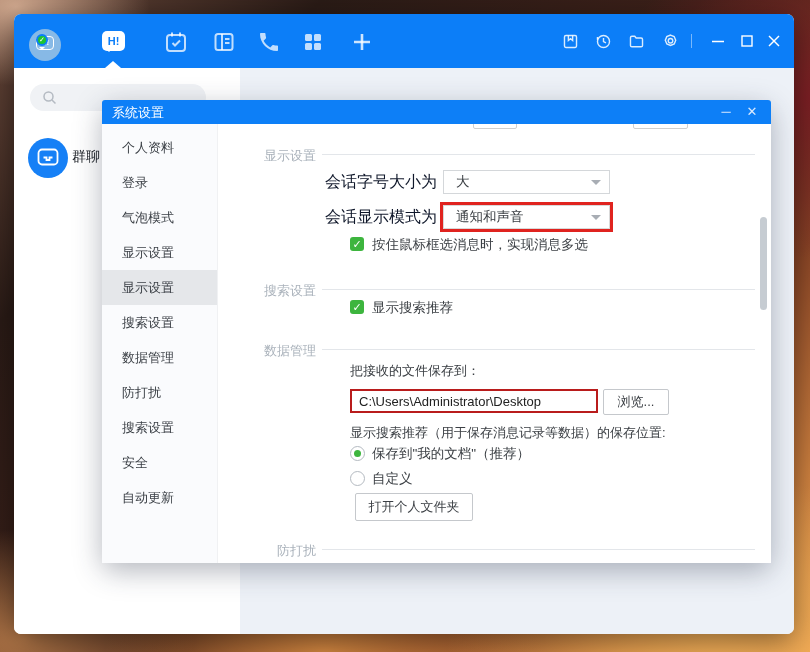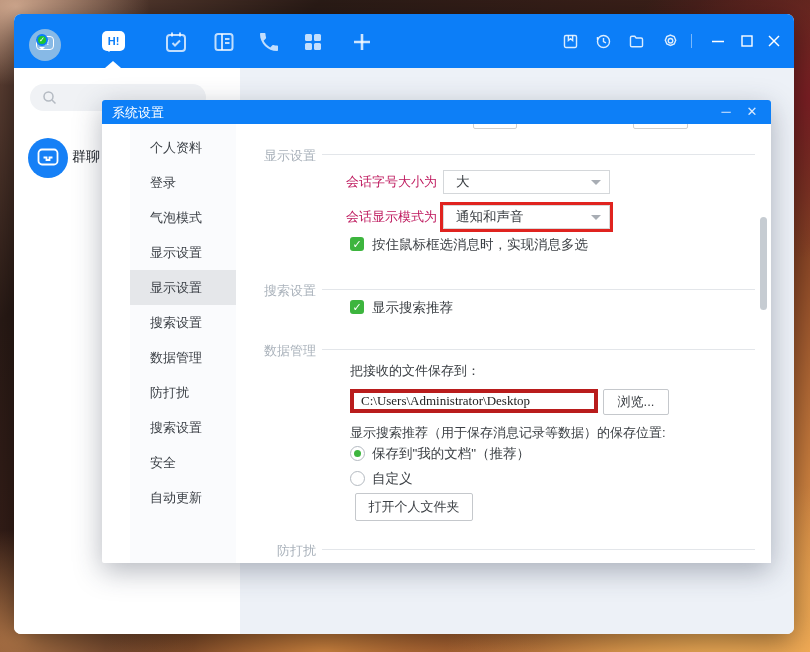--- a/index.html
+++ b/index.html
@@ -58,61 +58,61 @@
   .search-ico { position:absolute; left:12px; top:6px; }
   .group-avatar { position:absolute; left:14px; top:70px; width:40px; height:40px;
     border-radius:50%; background:#1680f6; cursor:pointer; }
   .group-avatar svg { position:absolute; left:9px; top:10px; }
   .group-label { position:absolute; left:58px; top:80px; font-size:14px; color:#1f2329;
     white-space:nowrap;text-align:center; }
   .main-bg { position:absolute; left:226px; top:54px; width:554px; height:566px; background:#edf1f7; }
 
   
   .dialog { position:absolute; left:88px; top:86px; width:669px; height:463px;
-    background:#fff; border-radius:2px; box-shadow:0 8px 28px rgba(40,50,70,.35); }
+    background:#fff; border-radius:11px; box-shadow:0 8px 28px rgba(40,50,70,.35); }
   .dlg-header { position:absolute; left:0; top:0; width:100%; height:24px; background:#0d7ff7;
     border-radius:3px 3px 0 0; }
   .dlg-title { position:absolute; left:10px; top:4px; color:#fff; font-size:13px; }
   .dlg-ctl { position:absolute; top:3px; width:18px; height:18px; color:#dbeafe;
     font-size:13px; line-height:18px; text-align:center; cursor:pointer; }
 
   .dlg-side { position:absolute; left:0; top:24px; width:116px; height:439px;
-    background:#fafbfd; border-right:1px solid #f0f1f3; padding-top:6px;margin-left:28px; }
+    background:#fafbfd; border-right:1px solid #f0f1f3; padding-top:6px; }
   .side-item { height:35px; line-height:35px; padding-left:20px; font-size:13px;
     color:#3a3f45; cursor:pointer; }
   .side-item.sel { background:#e5e7ea; }
 
   .dlg-content { position:absolute; left:134px; top:24px; width:535px; height:439px;
     background:#fff; overflow:hidden; }
   .sec-label { position:absolute; left:0; width:80px; text-align:right;
     font-size:13px; color:#aab2bb; }
   .sec-line { position:absolute; left:86px; right:16px; height:1px; background:#e3e6ea; }
   .frag-btn { position:absolute; top:-5px; height:10px; background:#fff;
     border:1px solid #cfcfcf; border-radius:2px; cursor:pointer; }
   .row-label { position:absolute; left:0; width:201px; text-align:right;
-    font-size:13px; color:#be185d; line-height:24px; }
+    font-size:16px; color:#0f172a; line-height:24px; }
   .dropdown { position:absolute; width:167px; height:24px; background:#fff;
     border:1px solid #d4d7da; cursor:pointer; }
   .dropdown .val { position:absolute; left:12px; top:0; font-size:13.5px; color:#3c4045;
     line-height:22px; }
   .caret { position:absolute; right:8px; top:9px; width:0; height:0;
     border:5px solid transparent; border-top:5px solid #a8adb4; }
   .hl-red { position:absolute; width:173px; height:30px; border:3px solid #e0231f; }
   .hl-red .dropdown { left:0; top:0; width:167px; height:24px; border-color:#d9d9d9; }
   .cb { position:absolute; width:14px; height:14px; background:#3db53e; border-radius:3px;
     cursor:pointer; }
   .cb:after { content:"✓"; position:absolute; left:0; top:0; width:14px; height:14px;
     color:#fff; font-size:11px; line-height:14px; text-align:center; font-weight:bold; }
   .cb-label { position:absolute; left:136px; font-size:13.5px; color:#3c4045; line-height:15px;
     white-space:nowrap; }
   .txt-label { position:absolute; left:114px; font-size:13px; color:#3c4045;
     white-space:nowrap; }
   .path-input { position:absolute; left:114px; width:248px; height:24px;
-    border:4px solid #b91c1c; background:#fff; font-size:13px; color:#222;
-    padding:0 7px; font-family:Liberation Serif, serif; }
+    border:2px solid #b91c1c; background:#fff; font-size:13px; color:#222;
+    padding:0 7px; font-family:Liberation Sans, sans-serif; }
   .btn { position:absolute; background:#fff; border:1px solid #c5c8cc; border-radius:2px;
     font-size:13px; color:#3c4045; text-align:center; cursor:pointer; }
   .radio { position:absolute; left:114px; width:15px; height:15px; border-radius:50%;
     border:1px solid #b4bac1; background:#fff; cursor:pointer; }
   .radio.on:after { content:""; position:absolute; left:3px; top:3px; width:7px; height:7px;
     border-radius:50%; background:#3db53e; }
   .radio-label { position:absolute; left:136px; font-size:13.5px; color:#3c4045;
     line-height:16px; white-space:nowrap; }
   .scroll-thumb { position:absolute; left:524px; width:7px; top:93px; height:93px;
     border-radius:4px; background:#c6ccd2; cursor:pointer; }

